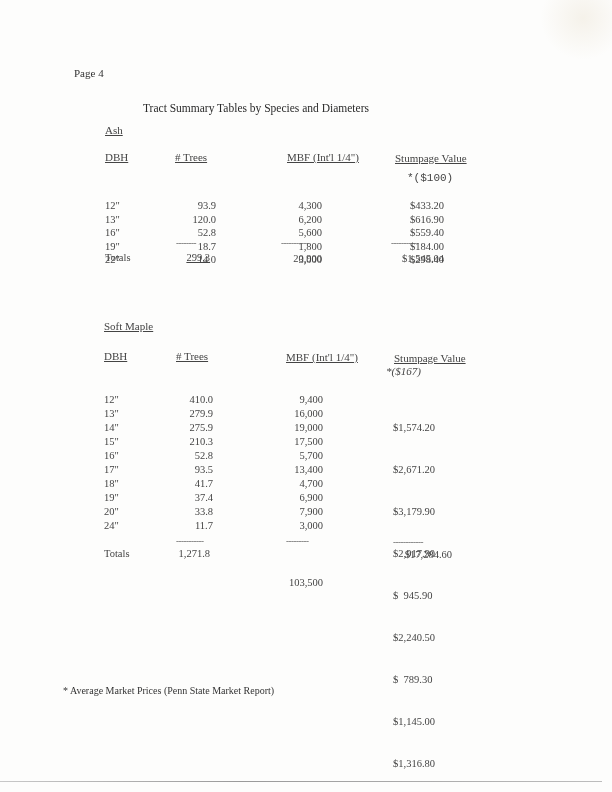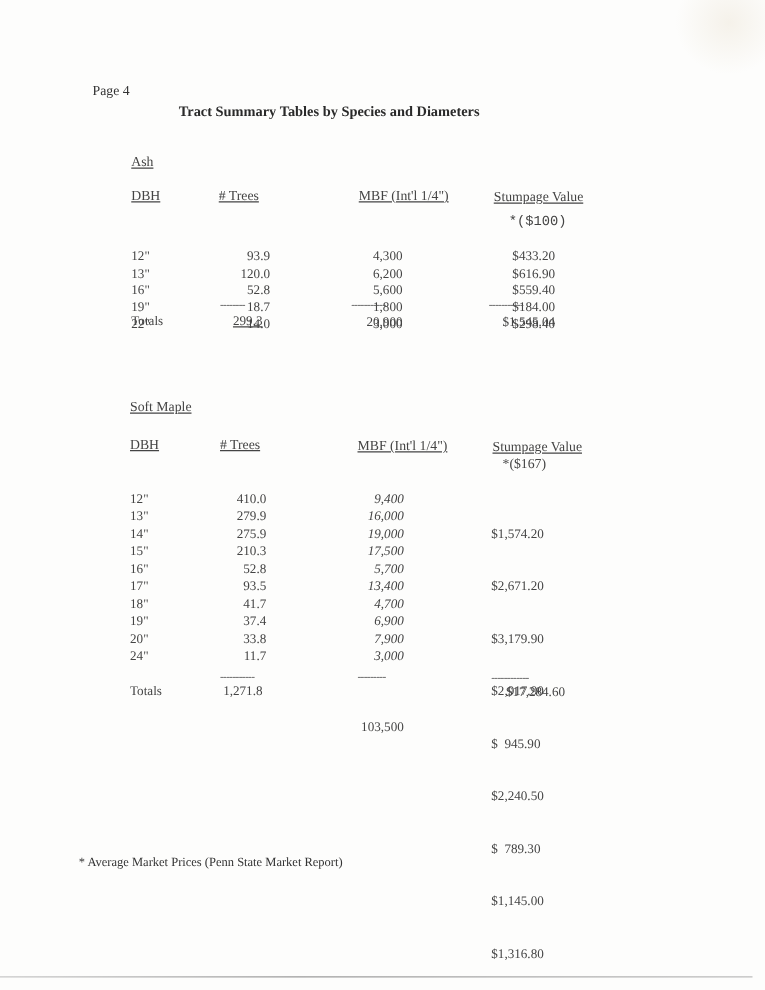--- a/index.html
+++ b/index.html
@@ -21,23 +21,23 @@
       width: 72px; height: 60px;
       background: radial-gradient(ellipse at 60% 30%, rgba(230,220,200,0.35), rgba(255,255,255,0) 70%);
     }
     .abs { position: absolute; white-space: nowrap; }
     .page-num {
       left: 74px; top: 67px;
       font-size: 11px;
       color: #333;
     }
     .doc-title {
-      left: 143px; top: 84px;
+      left: 143px; top: 102px;
       font-size: 11.5px;
-      font-weight: bold;
+      font-weight: normal;
       color: #2a2a2a;
     }
     .species {
       font-size: 11px;
       text-decoration: underline;
       color: #444;
     }
     .hdr {
       font-size: 11px;
       text-decoration: underline;
@@ -133,21 +133,21 @@
   <div class="abs cell num-right" style="left:380px; top:252px; width:64px;">$1,545.04</div>
 </div>
 
 <div>
   <div class="abs species" style="left:104px; top:320px;">Soft Maple</div>
 
   <div class="abs hdr" style="left:104px; top:350px;">DBH</div>
   <div class="abs hdr" style="left:176px; top:350px;"># Trees</div>
   <div class="abs hdr" style="left:286px; top:351px;">MBF (Int'l 1/4")</div>
   <div class="abs hdr" style="left:394px; top:352px;">Stumpage Value</div>
-  <div class="abs hdr-sub" style="left:402px; top:365px;">*($167)</div>
+  <div class="abs hdr-sub" style="left:386px; top:365px;font-style:italic;">*($167)</div>
 
   <div class="col cell" style="left:104px; top:393px; line-height:14px;">
     <div>12"</div>
     <div>13"</div>
     <div>14"</div>
     <div>15"</div>
     <div>16"</div>
     <div>17"</div>
     <div>18"</div>
     <div>19"</div>
@@ -159,21 +159,21 @@
     <div>279.9</div>
     <div>275.9</div>
     <div>210.3</div>
     <div>52.8</div>
     <div>93.5</div>
     <div>41.7</div>
     <div>37.4</div>
     <div>33.8</div>
     <div>11.7</div>
   </div>
-  <div class="col cell num-right" style="left:270px; top:393px; width:53px; line-height:14px;font-style:italic;">
+  <div class="col cell num-right" style="left:270px; top:393px; width:53px; line-height:14px;">
     <div>9,400</div>
     <div>16,000</div>
     <div>19,000</div>
     <div>17,500</div>
     <div>5,700</div>
     <div>13,400</div>
     <div>4,700</div>
     <div>6,900</div>
     <div>7,900</div>
     <div>3,000</div>

